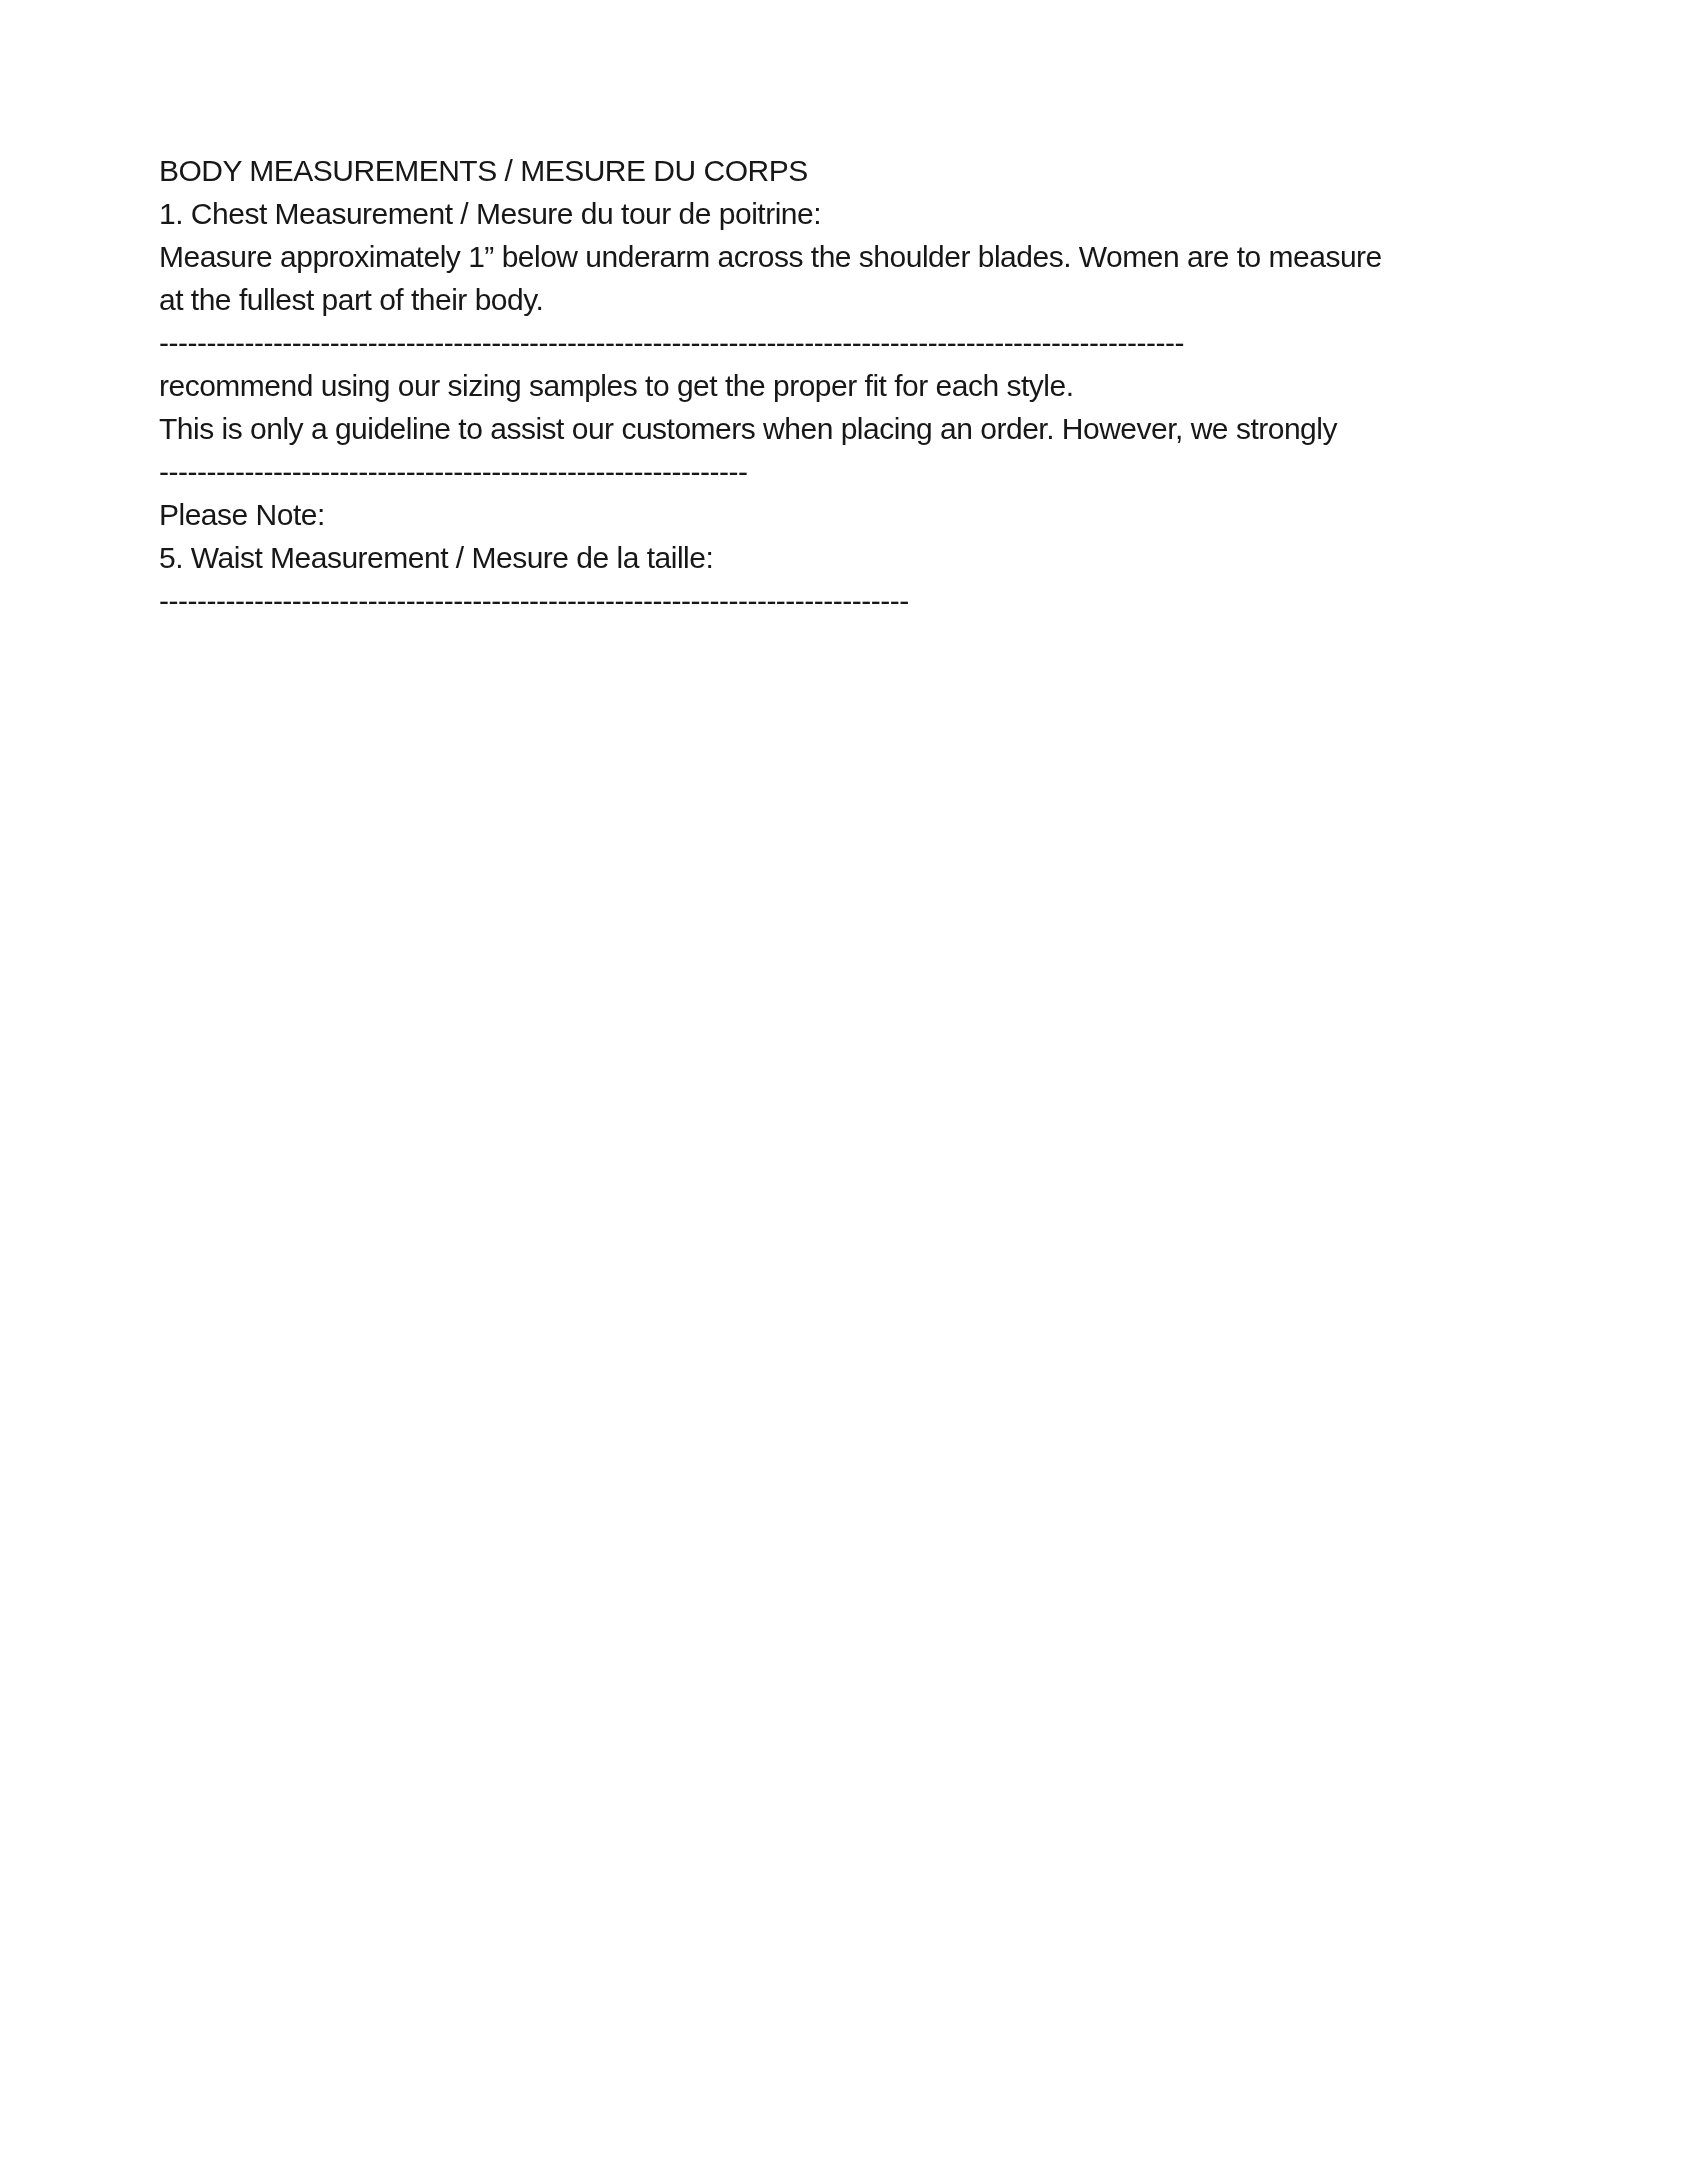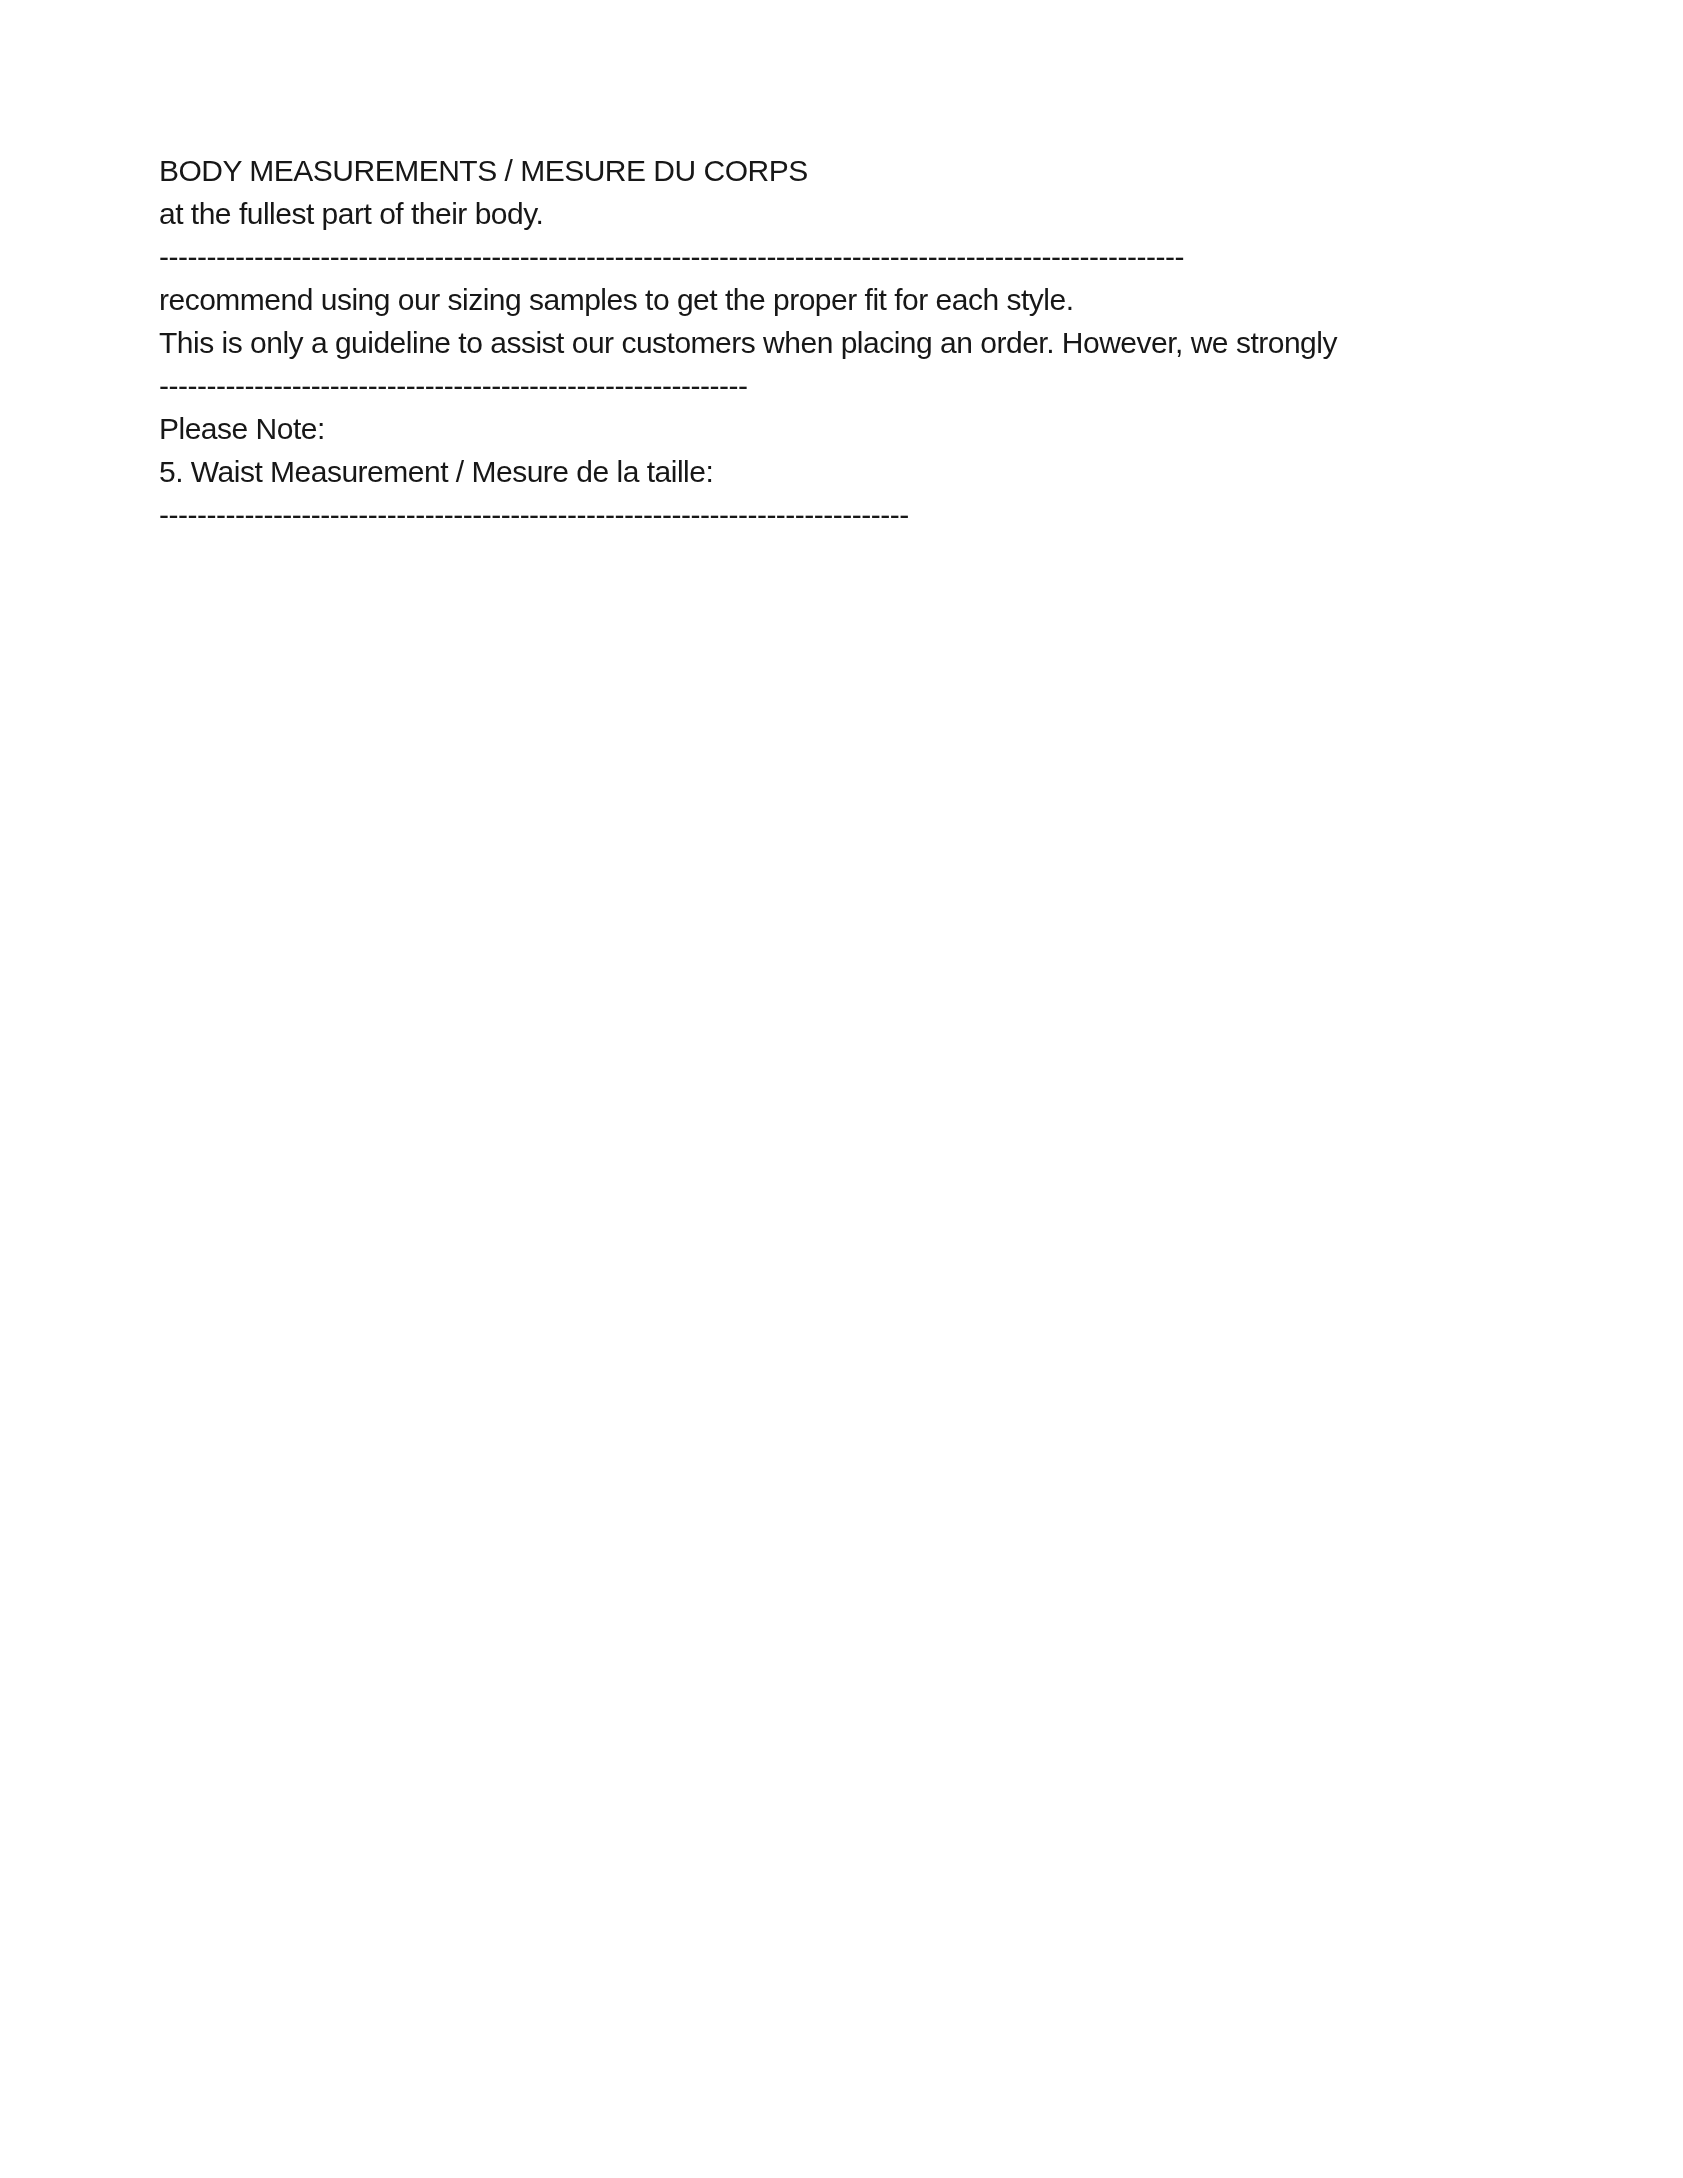--- a/index.html
+++ b/index.html
@@ -40,20 +40,22 @@
   .line.sep {
     overflow: hidden;
   }
 </style>
 </head>
 <body>
 
 <div class="doc-page">
   <div class="doc-content">
     <div class="line">BODY MEASUREMENTS / MESURE DU CORPS</div>
+    <div class="line">1. Chest Measurement / Mesure du tour de poitrine:</div>
+    <div class="line">Measure approximately 1” below underarm across the shoulder blades. Women are to measure</div>
     <div class="line">at the fullest part of their body.</div>
     <div class="line sep">------------------------------------------------------------------------------------------------------------</div>
     <div class="line">recommend using our sizing samples to get the proper fit for each style.</div>
     <div class="line">This is only a guideline to assist our customers when placing an order. However, we strongly</div>
     <div class="line sep">--------------------------------------------------------------</div>
     <div class="line">Please Note:</div>
     <div class="line">5. Waist Measurement / Mesure de la taille:</div>
     <div class="line sep">-------------------------------------------------------------------------------</div>
   </div>
 </div>

